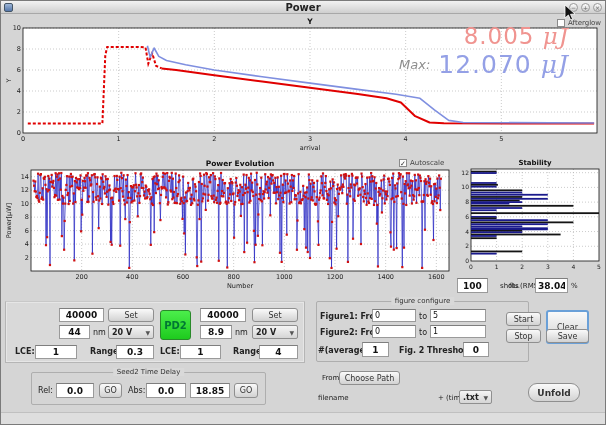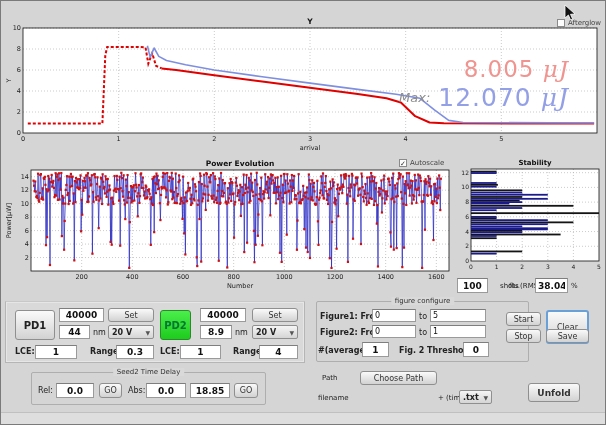--- a/index.html
+++ b/index.html
@@ -20,21 +20,21 @@
   .winbtn {
     width:9px; height:9px; border-radius:50%;
     background:linear-gradient(#fefefe,#cccccc); border:1px solid #999;
     font-size:6px; line-height:7px; text-align:center; color:#666;
   }
   .appicon { position:absolute; left:3px; top:2px; width:9px; height:9px;
     background:linear-gradient(#9db6d8,#5577aa); border:1px solid #456; border-radius:2px; }
   svg text { font-family:"DejaVu Sans", sans-serif; }
   .plot { position:absolute; }
   .annos { position:absolute; right:36px; top:22px; text-align:right; pointer-events:none; }
-  .anno-cur { font-size:23px; color:#f09490; letter-spacing:1px;margin-top:33px; }
+  .anno-cur { font-size:23px; color:#f09490; letter-spacing:1px; }
   .anno-maxrow { margin-top:1px; }
   .anno-maxlbl { font-size:13px; font-style:italic; color:#8d8d8d; margin-right:8px; vertical-align:4px; }
   .anno-max { font-size:25px; color:#94a0e6; letter-spacing:1px; }
   .unit { font-style:italic; font-family:"DejaVu Serif", serif; }
   .chkrow { position:absolute; display:flex; align-items:center; gap:3px; }
   .chk { width:8px; height:8px; background:#fdfdfd; border:1px solid #8a8a8a; font-size:7px; line-height:8px; text-align:center; color:#333; }
   .chklbl { font-size:7px; color:#444; }
   .field {
     position:absolute; background:#fff; border:1px solid #9a9a9a; border-top-color:#7e7e7e;
     font-family:"DejaVu Sans", sans-serif; font-size:9px; font-weight:bold; color:#111;
@@ -65,20 +65,29 @@
     background:#d9d9d9; padding:0 4px; font-size:7px; color:#333; white-space:nowrap; }
   #bottomstrip { position:absolute; left:0; top:411px; width:100%; height:14px;
     background:#dedede; border-top:1px solid #c0c0c0; }
   #cursor { position:absolute; left:562px; top:3px; z-index:50; }
 </style>
 </head>
 <body>
 
 <div id="win">
 
+  <div id="titlebar">
+    <span class="appicon"></span>
+    <span class="title">Power</span>
+    <span class="winbtns">
+      <span class="winbtn">−</span>
+      <span class="winbtn">+</span>
+      <span class="winbtn">×</span>
+    </span>
+  </div>
 
   <div class="chkrow" style="left:556px; top:18px;">
     <span class="chk"></span>
     <span class="chklbl">Afterglow</span>
   </div>
 
   <svg id="top-plot" class="plot" style="left:2px; top:14px;" width="602" height="140">
       <rect x="20" y="13" width="574" height="105" fill="#fff" stroke="none"></rect>
       <line x1="20" y1="97" x2="594" y2="97" stroke="#a8a8a8" stroke-width="0.6" stroke-dasharray="1,2"></line>
       <line x1="20" y1="76" x2="594" y2="76" stroke="#a8a8a8" stroke-width="0.6" stroke-dasharray="1,2"></line>
@@ -946,21 +955,20 @@
     </svg>
 
   <input class="field" style="left: 456px; top: 277px; width: 31px; height: 15px;" value="100">
   <span class="lbl tiny" style="left:490px; top:281px;margin-left:9px;">shots</span>
   <span class="lbl tiny" style="left:508px; top:281px;">flu.(RMS):</span>
   <input class="field" style="left: 534px; top: 277px; width: 33px; height: 15px;" value="38.04">
   <span class="lbl tiny" style="left:570px; top:281px;">%</span>
 
   <div class="panel" style="left:4px; top:300px; width:300px; height:62px;"></div>
 
-  <div class="btn big" style="left:14px; top:309px; width:40px; height:30px;">PD1</div>
   <input class="field" style="left: 58px; top: 307px; width: 45px; height: 14px;" value="40000">
   <div class="btn" style="left:107px; top:307px; width:46px; height:14px;">Set</div>
   <input class="field" style="left: 58px; top: 324px; width: 31px; height: 14px;" value="44">
   <span class="lbl" style="left:92px; top:327px;">nm</span>
   <div class="sel" style="left:107px; top:324px; width:46px; height:14px;">
     <span>20 V</span>
       <span class="caret">▼</span>
   </div>
 
   <div class="btn big green" style="left:159px; top:309px; width:31px; height:30px;">PD2</div>
@@ -1007,28 +1015,28 @@
   <span class="lbl bold" style="left:317px; top:345px;">#(average):</span>
   <input class="field" style="left: 361px; top: 341px; width: 27px; height: 15px;" value="1">
   <span class="lbl bold" style="left:398px; top:345px;">Fig. 2 Threshold:</span>
   <input class="field" style="left: 462px; top: 341px; width: 26px; height: 15px;" value="0">
 
   <div class="btn" style="left:505px; top:311px; width:35px; height:14px;">Start</div>
   <div class="btn focus" style="left:545px; top:309px; width:43px; height:34px;">Clear</div>
   <div class="btn" style="left:505px; top:328px; width:35px; height:14px;">Stop</div>
   <div class="btn" style="left:545px; top:328px; width:43px; height:14px;">Save</div>
 
-  <span class="lbl tiny" style="left:321px; top:373px;">Path</span>
-  <div class="btn" style="left:359px; top:370px; width:77px; height:14px;">Choose Path</div>
+  <span class="lbl tiny" style="left:321px; top:373px;">From</span>
+  <div class="btn" style="left:338px; top:370px; width:61px; height:14px;">Choose Path</div>
   <span class="lbl tiny" style="left:317px; top:393px;">filename</span>
   <span class="lbl tiny" style="left:437px; top:393px;">+ (time)</span>
   <div class="sel" style="left:458px; top:389px; width:33px; height:14px;">
     <span>.txt</span>
       <span class="caret">▼</span>
   </div>
-  <div class="btn" style="left:527px; top:382px; width:52px; height:19px; font-weight:bold; font-size:9px;">Unfold</div>
+  <div class="btn" style="left:527px; top:382px; width:52px; height:19px; font-weight:bold; font-size:9px;border-radius:9px;">Unfold</div>
 
   <div id="bottomstrip"></div>
 
   <svg id="cursor" width="14" height="18">
     <path d="M2,1 L2,14 L5.4,11 L7.6,16 L9.6,15.1 L7.5,10.3 L12,10 Z" fill="#111" stroke="#fff" stroke-width="0.8"></path>
   </svg>
 </div>
 
 </body></html>

